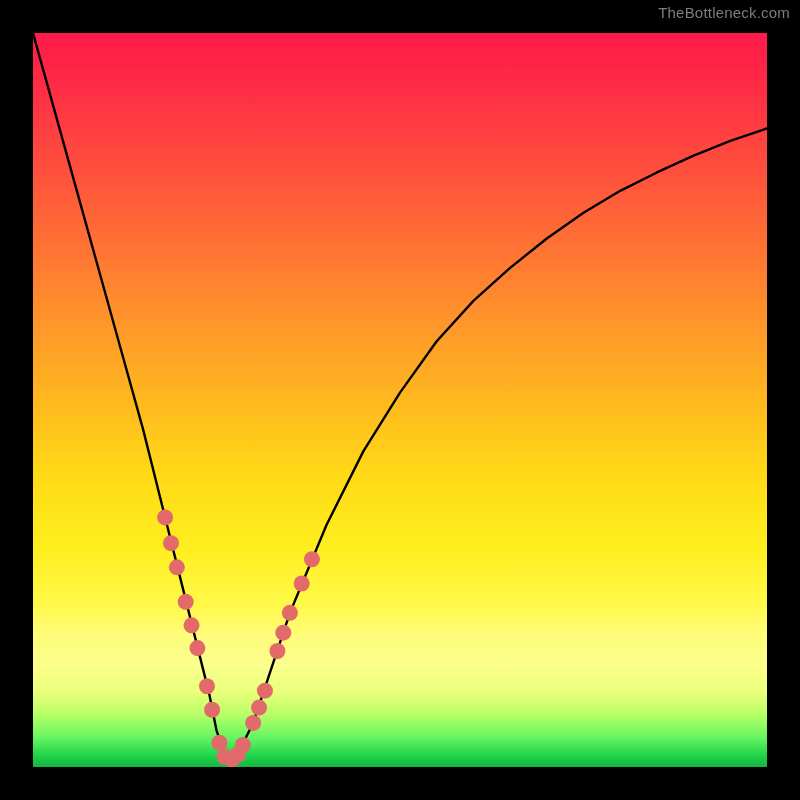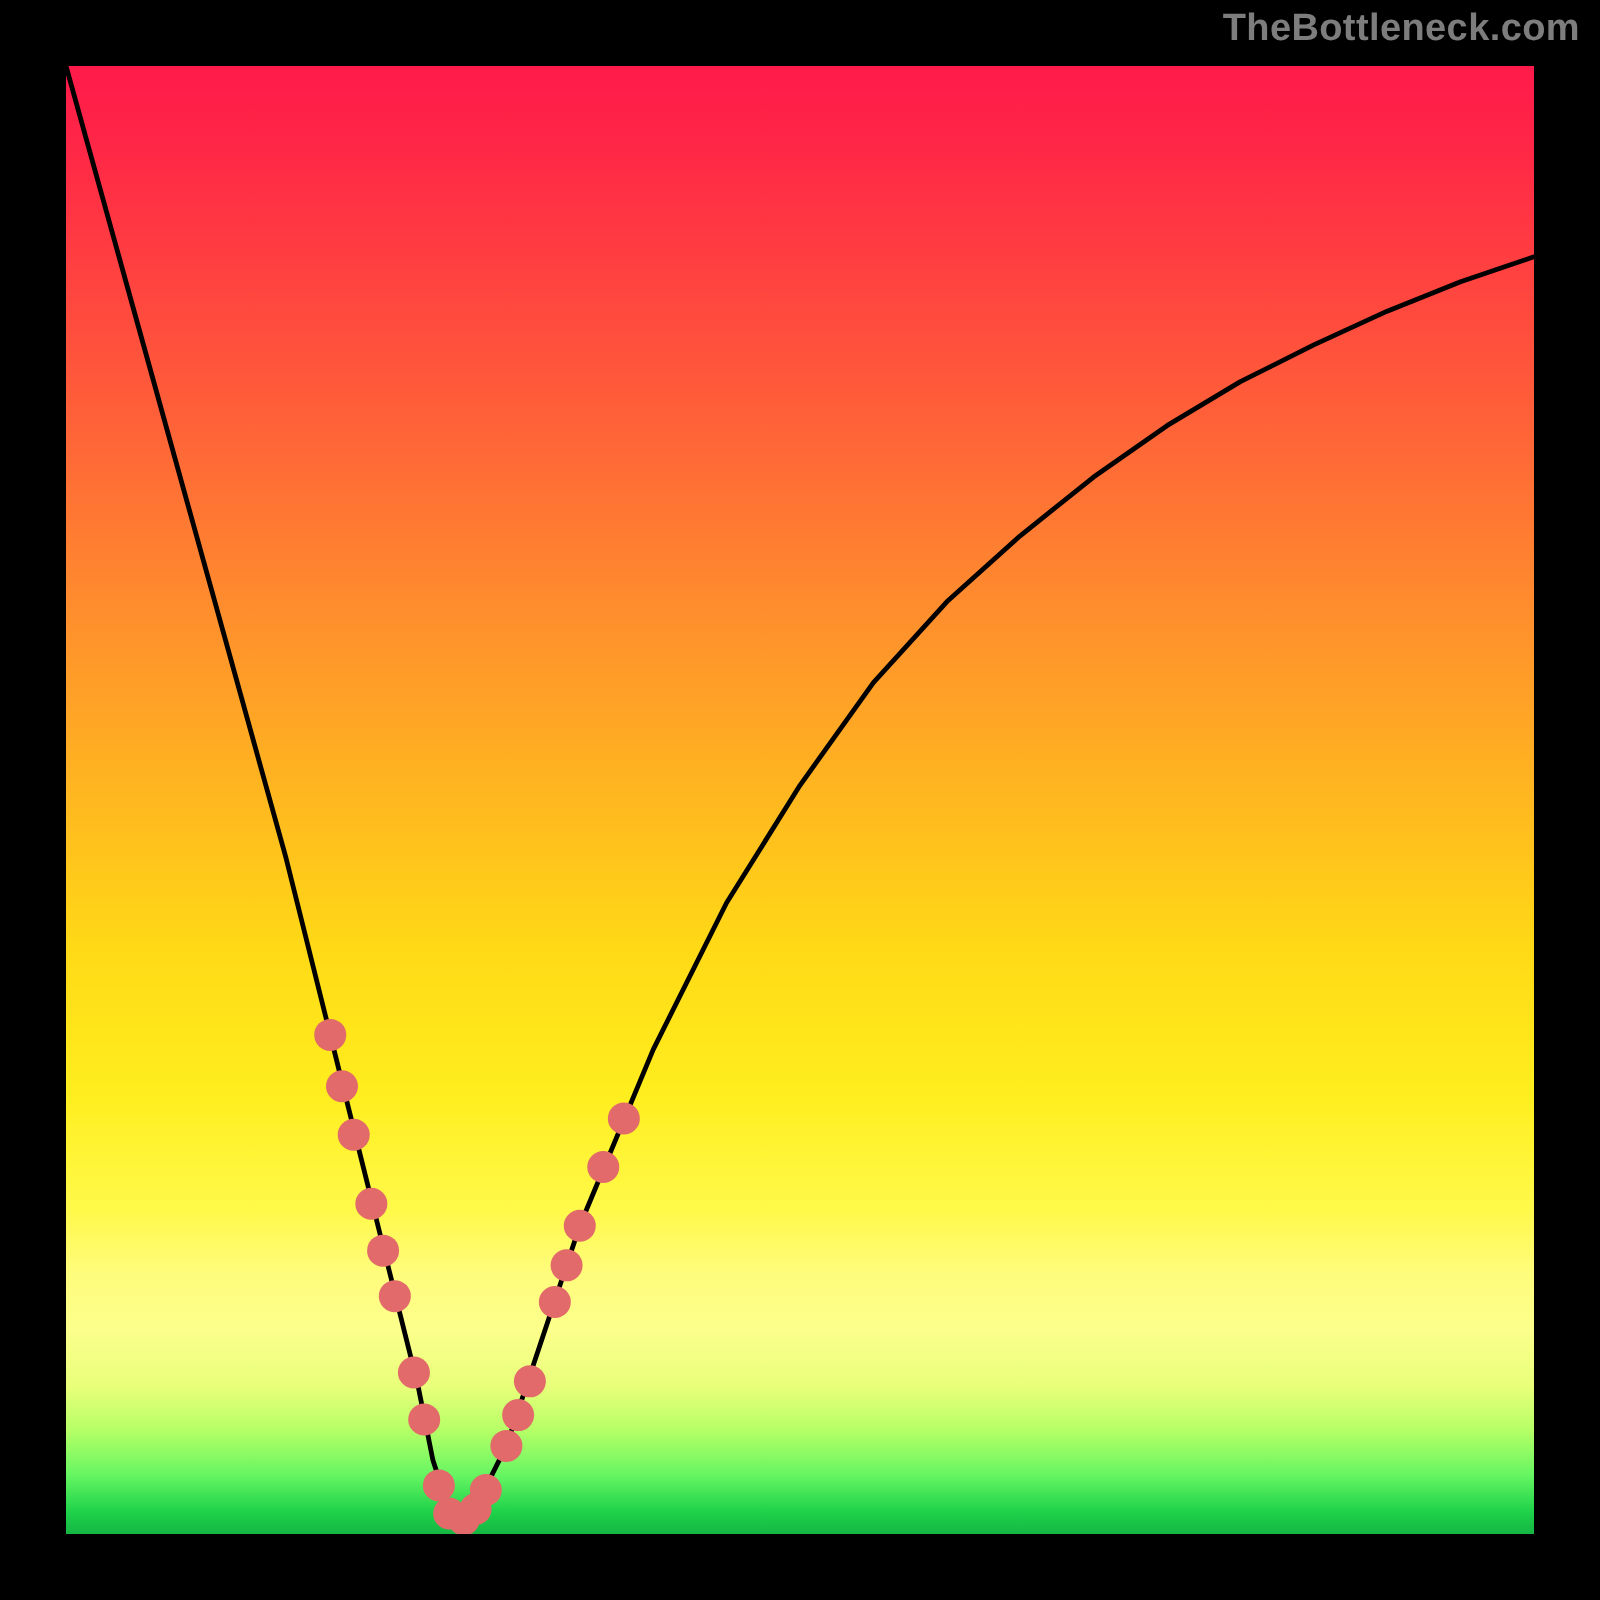--- a/index.html
+++ b/index.html
@@ -47,22 +47,22 @@
       #66f562 96%,
       #1ed24a 98.5%,
       #15b643 100%
     );
   }
   .watermark {
     position: absolute;
     top: 4px;
     right: 10px;
     color: #7d7d7d;
-    font-size: 19px;
-    font-weight: 700;
+    font-size: 15px;
+    font-weight: 400;
     letter-spacing: 0.2px;
     user-select: none;
   }
   svg.curve {
     position: absolute;
     inset: 0;
     width: 734px;
     height: 734px;
     overflow: visible;
   }

